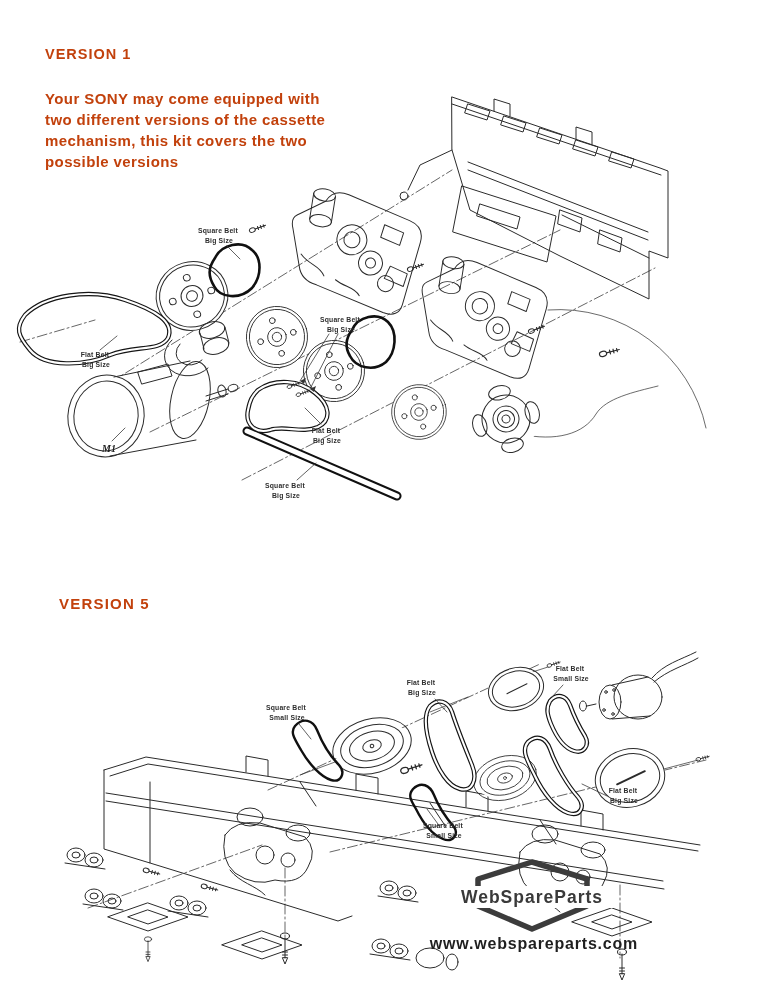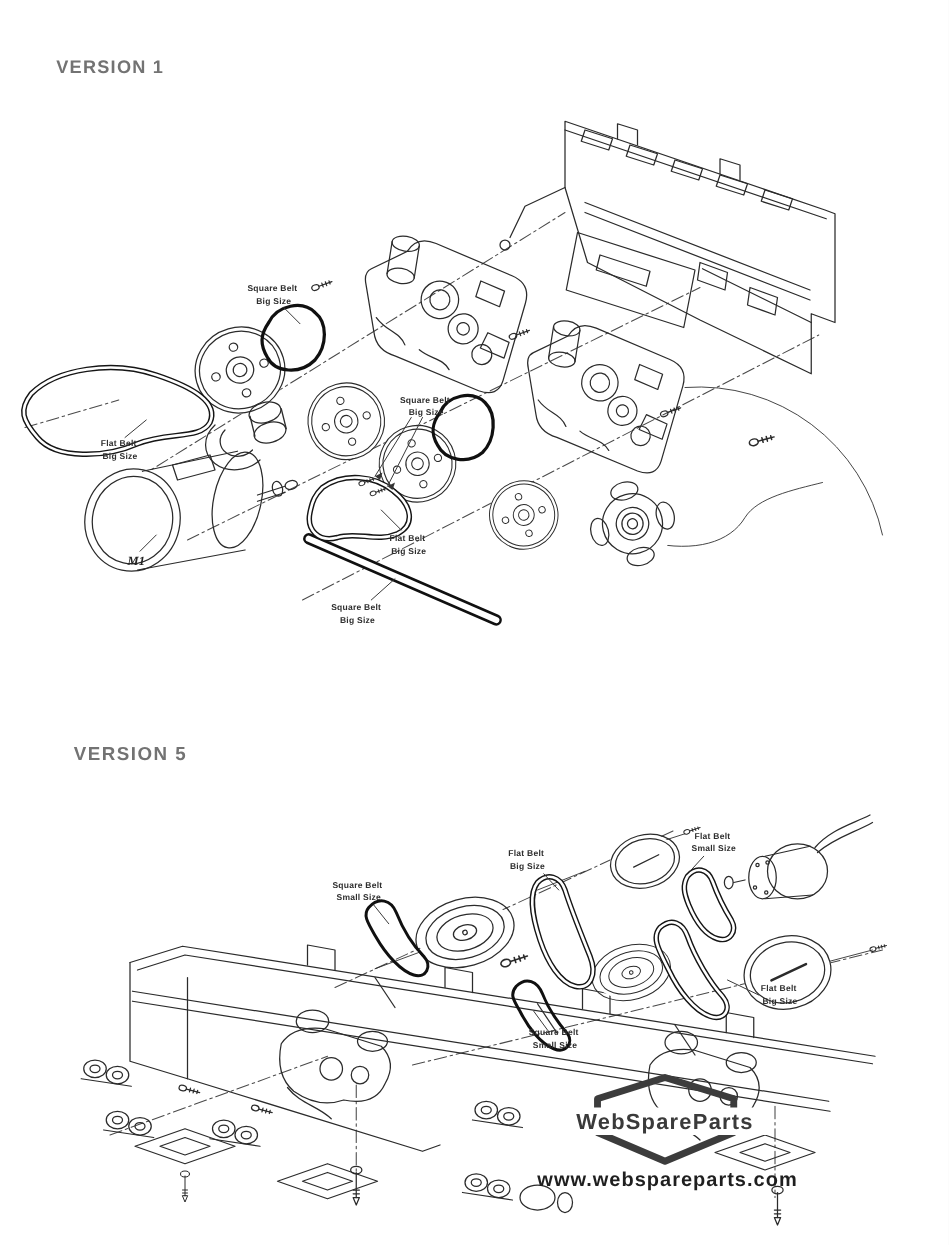--- a/index.html
+++ b/index.html
@@ -1,18 +1,18 @@
 <!DOCTYPE html>
 <html><head>
 <meta charset="utf-8">
 <style>
   html,body{margin:0;padding:0;background:#f7f7f7;}
   #page{position:relative;width:759px;height:996px;background:#ffffff;overflow:hidden;
         font-family:"Liberation Sans",sans-serif;}
-  .htext{position:absolute;color:#737373;}
+  .htext{position:absolute;color:#c2410c;}
   #v1-heading{left:45px;top:46px;font-size:14.5px;font-weight:bold;letter-spacing:1px;}
   #v2-heading{left:59px;top:595px;font-size:15px;font-weight:bold;letter-spacing:1.2px;}
   #intro{left:45px;top:88px;font-size:15px;font-weight:bold;line-height:21px;
          letter-spacing:.4px;white-space:pre-line;width:330px;}
   
   #art{position:absolute;left:0;top:0;}
   #art path,#art circle,#art ellipse,#art line,#art polyline,#art rect{
       fill:none;stroke:#2b2b2b;stroke-width:1;stroke-linecap:round;stroke-linejoin:round;}
   #art .whf{fill:#ffffff;stroke:none;}
   #art .sq{stroke:#101010;stroke-width:2.6;}
@@ -33,20 +33,24 @@
       text-anchor:middle;letter-spacing:1px;}
   #art text.url{font:bold 16px "Liberation Sans",sans-serif;fill:#1f1f1f;
       text-anchor:middle;letter-spacing:.8px;}
 </style>
 </head>
 <body>
 
 <div id="page">
 
   <div id="v1-heading" class="htext">VERSION 1</div>
+  <div id="intro" class="htext">Your SONY may come equipped with
+two different versions of the cassette
+mechanism, this kit covers the two
+possible versions</div>
   <div id="v2-heading" class="htext">VERSION 5</div>
 
   <svg id="art" width="759" height="996" viewBox="0 0 759 996">
 
     <defs>
       <g id="fw">
         <circle r="36"></circle>
           <circle r="32.5"></circle>
           <circle r="11"></circle>
           <circle r="5.5"></circle>

